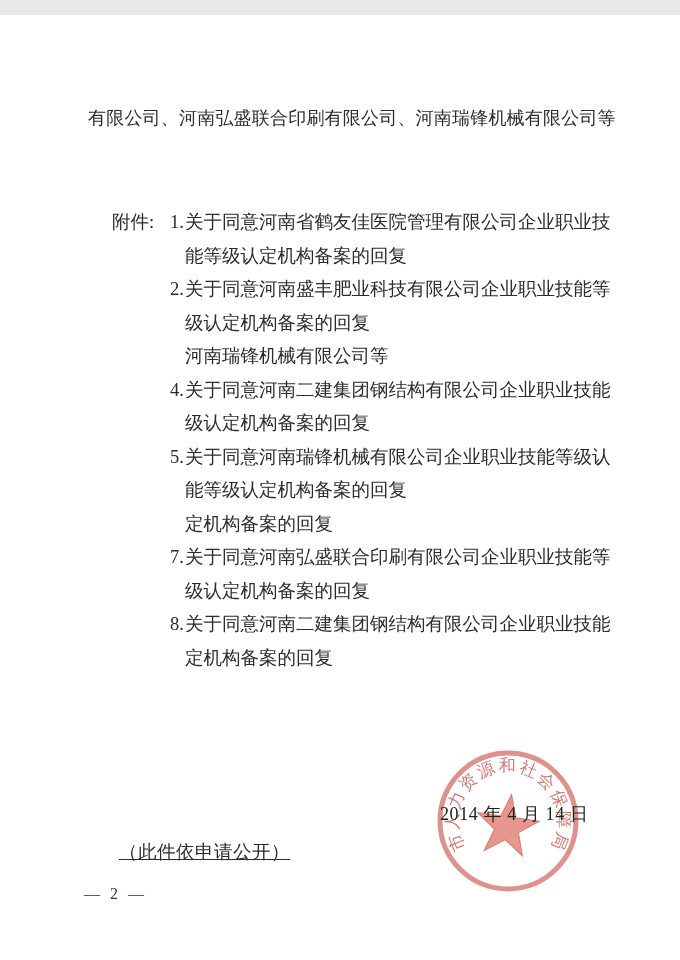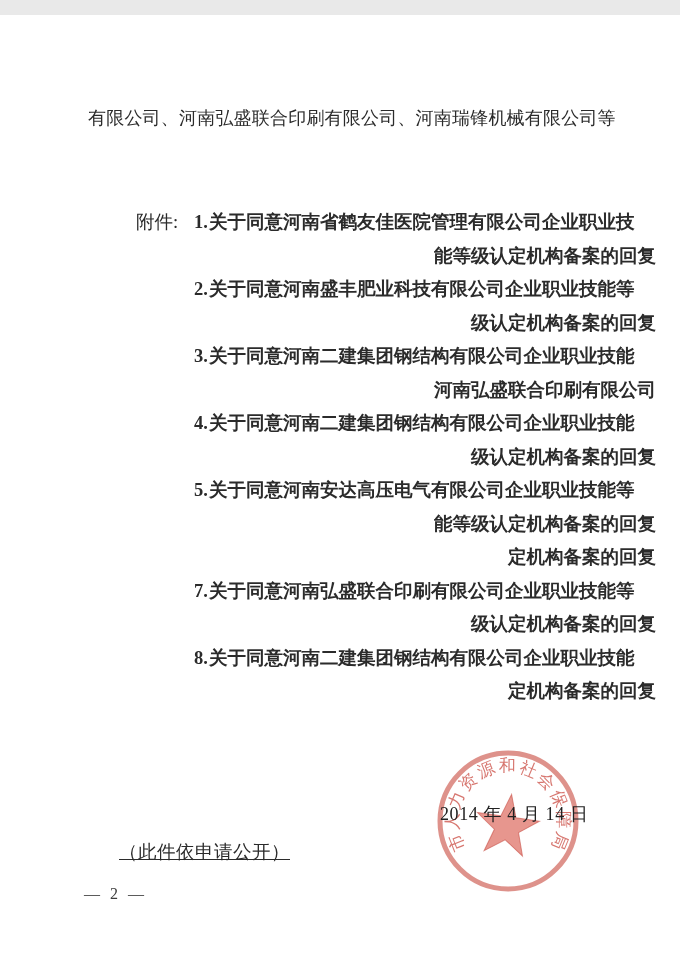--- a/index.html
+++ b/index.html
@@ -17,40 +17,40 @@
     position: absolute;
     left: 88px;
     top: 84px;
     width: 545px;
     font-size: 18px;
     line-height: 38px;
     letter-spacing: 0.2px;
   }
   .attachments {
     position: absolute;
-    left: 136px;
+    left: 112px;
     top: 191px;
     width: 520px;
   }
   .att-label {
     position: absolute;
     left: 0;
     top: 0;
     font-size: 18.5px;
     line-height: 33.5px;
   }
-  .att-items { margin-left: 58px; font-weight: bold; }
+  .att-items { margin-left: 58px; }
   .att-item .l1,
   .att-item .l2 {
     font-size: 18.5px;
     line-height: 33.5px;
     white-space: nowrap;
   }
   .att-item .num { display: inline-block; width: 15px; }
-  .att-item .l2 { padding-left: 15px; text-align: right; }
+  .att-item .l2 { padding-left: 15px; }
   .seal {
     position: absolute;
     left: 428px;
     top: 726px;
     z-index: 2;
   }
   .date-line {
     position: absolute;
     left: 440px;
     top: 787px;
@@ -93,31 +93,30 @@
         <div class="l1"><span class="num">1.</span><span>关于同意河南省鹤友佳医院管理有限公司企业职业技</span></div>
         <div class="l2">能等级认定机构备案的回复</div>
       </div>
 
       <div class="att-item">
         <div class="l1"><span class="num">2.</span><span>关于同意河南盛丰肥业科技有限公司企业职业技能等</span></div>
         <div class="l2">级认定机构备案的回复</div>
       </div>
 
       <div class="att-item">
-        <div class="l1"><span class="num">3.</span><span>关于同意河南二建集团钢结构有限公司企业职业技能</span></div>
-        <div class="l2">河南弘盛联合印刷有限公司</div>
+        <div class="l2">河南瑞锋机械有限公司等</div>
       </div>
 
       <div class="att-item">
         <div class="l1"><span class="num">4.</span><span>关于同意河南二建集团钢结构有限公司企业职业技能</span></div>
         <div class="l2">级认定机构备案的回复</div>
       </div>
 
       <div class="att-item">
-        <div class="l1"><span class="num">5.</span><span>关于同意河南安达高压电气有限公司企业职业技能等</span></div>
+        <div class="l1"><span class="num">5.</span><span>关于同意河南瑞锋机械有限公司企业职业技能等级认</span></div>
         <div class="l2">能等级认定机构备案的回复</div>
       </div>
 
       <div class="att-item">
         <div class="l2">定机构备案的回复</div>
       </div>
 
       <div class="att-item">
         <div class="l1"><span class="num">7.</span><span>关于同意河南弘盛联合印刷有限公司企业职业技能等</span></div>
         <div class="l2">级认定机构备案的回复</div>

